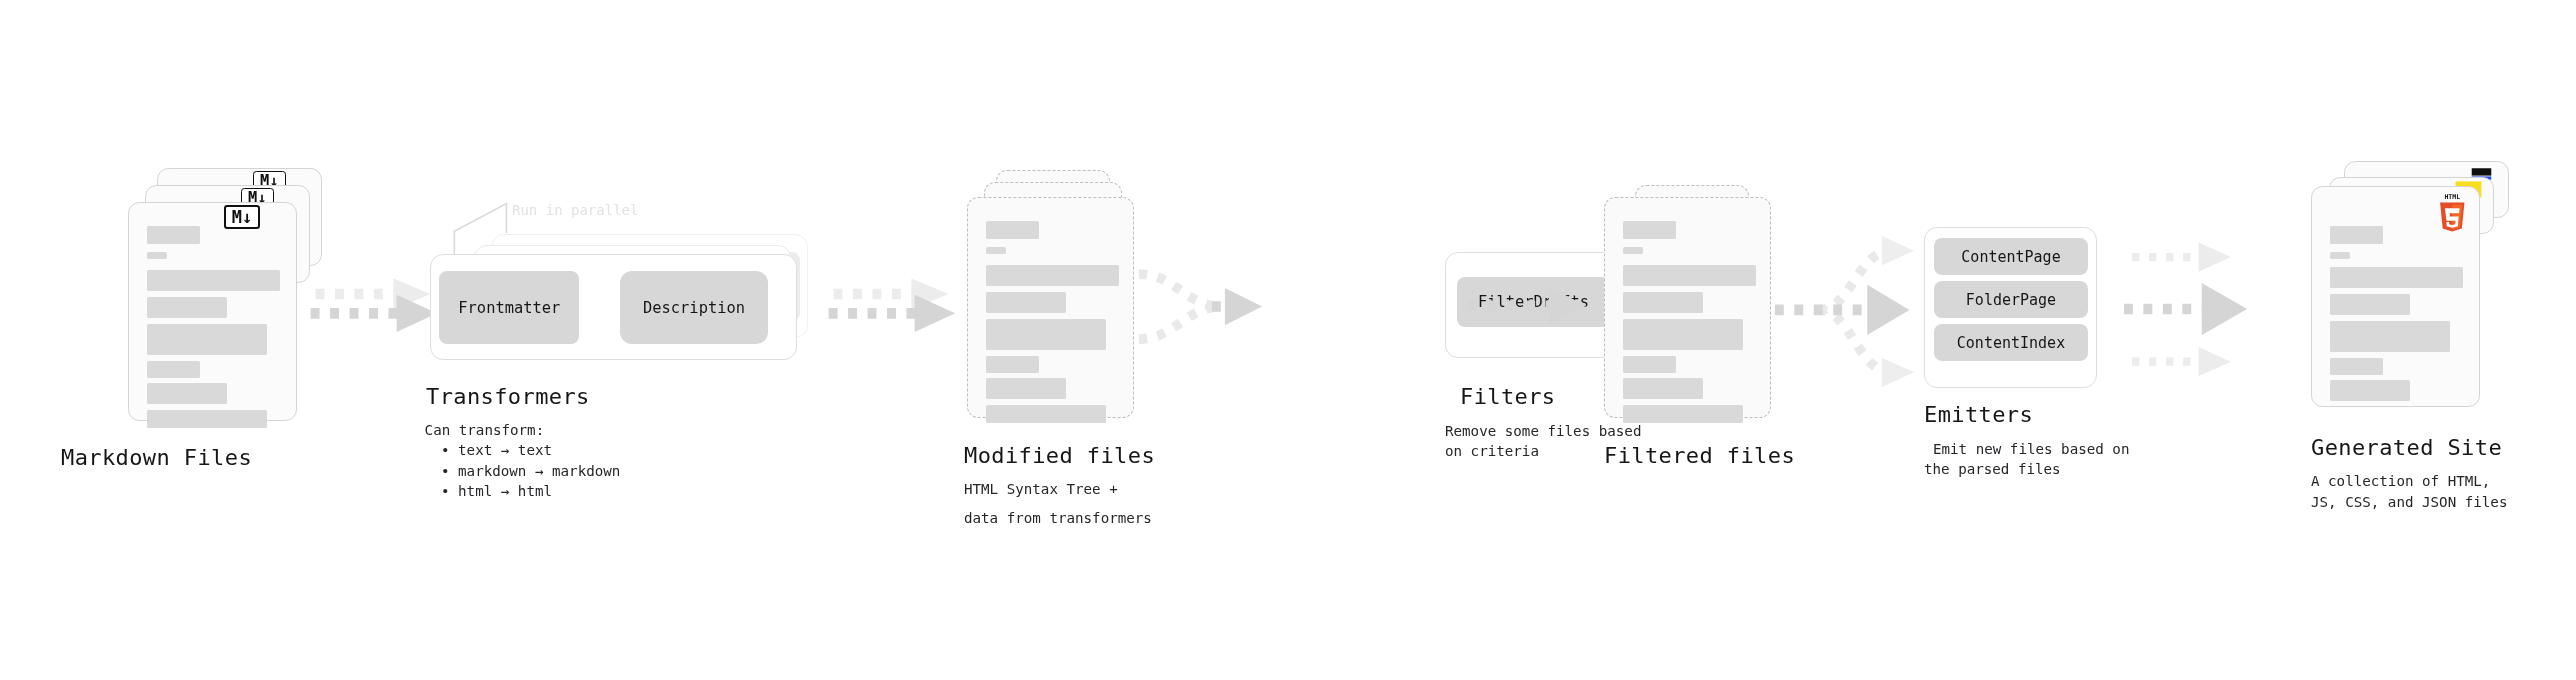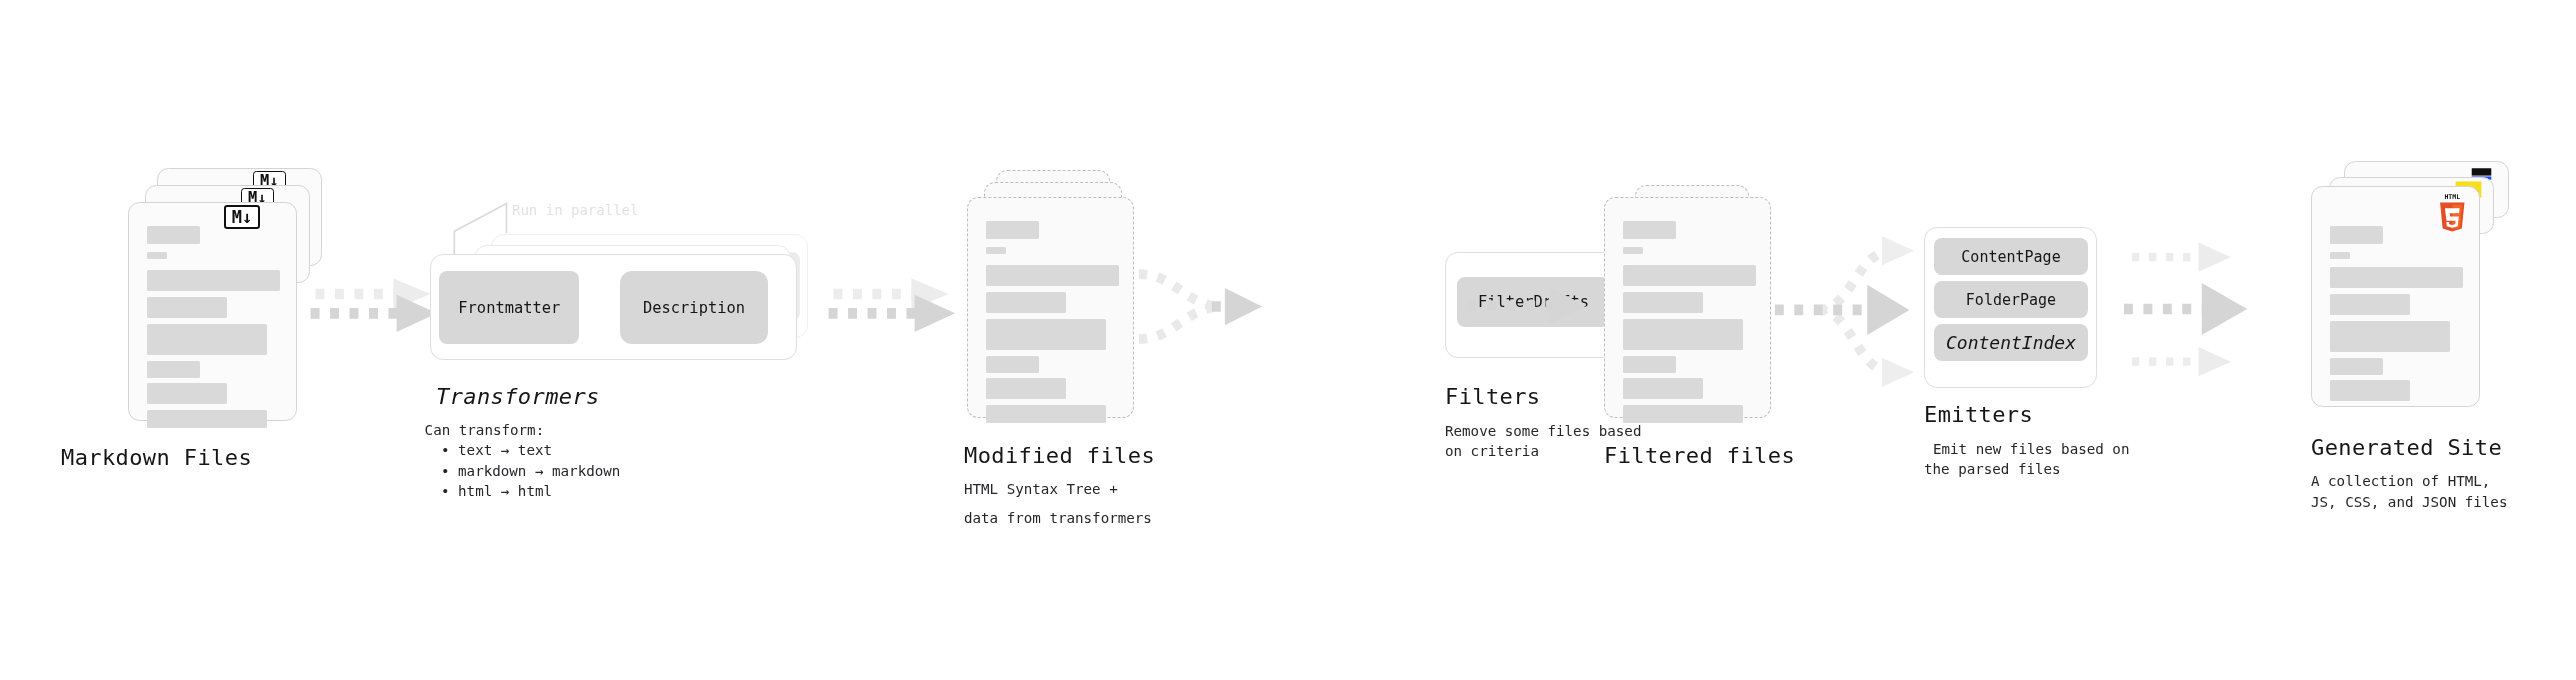--- a/index.html
+++ b/index.html
@@ -149,21 +149,21 @@
       <polygon points="48,27 62,33 48,39" fill="#e0e0e0"></polygon>
       <line x1="4" y1="53" x2="50" y2="53" stroke="#cfcfcf"></line>
       <polygon points="48,47 62,53 48,59" fill="#cfcfcf"></polygon>
     </g>
   </svg>
 
   <div class="panel" style="left:7.3px;top:254px;width:367px;height:106px;border-color:#dedede;"></div>
   <div class="pill nosel" style="left:16.3px;top:271px;width:140px;height:73px;">Frontmatter</div>
   <div class="pill nosel" style="left:197px;top:271px;width:148px;height:73px;border-radius:12px;">Description</div>
 
-  <div class="title nosel" style="left:13px;top:384px;font-style:italic;">Transformers</div>
+  <div class="title nosel" style="left:3px;top:384px;">Transformers</div>
   <div class="sub nosel" style="left:1.6px;top:420px;">Can transform:</div>
   <div class="sub-list nosel" style="left:18px;top:440px;">• text → text</div>
   <div class="sub-list nosel" style="left:18px;top:461px;">• markdown → markdown</div>
   <div class="sub-list nosel" style="left:18px;top:481px;">• html → html</div>
 </div>
 
 <svg style="left:827px;top:272px;width:146px;height:73px;" viewBox="0 0 180 90">
   <g stroke="#ececec" stroke-width="13" stroke-dasharray="11 13" fill="none">
     <line x1="8" y1="27" x2="120" y2="27"></line>
   </g>
@@ -204,21 +204,21 @@
     <line x1="96" y1="62" x2="125" y2="62"></line>
   </g>
   <polygon points="112,39 158,62 112,85" fill="#d5d5d5"></polygon>
 </svg>
 
 <div class="stage" style="left:1268px;top:0;width:325px;height:681px;">
 
   <div class="panel" style="left:177px;top:252px;width:172px;height:106px;border-color:#dedede;"></div>
   <div class="pill nosel" style="left:189px;top:277px;width:153px;height:50px;">FilterDrafts</div>
 
-  <div class="title nosel" style="left:177px;top:384px;">Filters</div>
+  <div class="title nosel" style="left:192px;top:384px;">Filters</div>
   <div class="sub nosel" style="left:177px;top:421px;">Remove some files based</div>
   <div class="sub nosel" style="left:177px;top:441px;">on criteria</div>
 </div>
 
 <svg style="left:1463px;top:283px;width:146px;height:57px;" viewBox="0 0 180 70">
   <g stroke="#d5d5d5" stroke-width="13" stroke-dasharray="11 13" fill="none">
     <line x1="6" y1="28" x2="122" y2="28"></line>
   </g>
   <polygon points="106,5 152,28 106,51" fill="#d5d5d5"></polygon>
 </svg>
@@ -252,21 +252,21 @@
     <line x1="6" y1="103" x2="134" y2="103"></line>
   </g>
   <polygon points="120,72 172,103 120,134" fill="#d5d5d5"></polygon>
 </svg>
 
 <div class="stage" style="left:1893px;top:0;width:341px;height:657px;">
 
   <div class="panel" style="left:31px;top:227px;width:173px;height:161px;border-color:#dedede;"></div>
   <div class="pill nosel" style="left:41px;top:238px;width:154px;height:37px;font-size:15px;">ContentPage</div>
   <div class="pill nosel" style="left:41px;top:281px;width:154px;height:37px;font-size:15px;">FolderPage</div>
-  <div class="pill nosel" style="left:41px;top:324px;width:154px;height:37px;font-size:18px;font-style:italic;">ContentIndex</div>
+  <div class="pill nosel" style="left:41px;top:324px;width:154px;height:37px;font-size:15px;">ContentIndex</div>
 
   <div class="title nosel" style="left:31px;top:402px;text-align:center;">Emitters</div>
   <div class="sub nosel" style="left:40px;top:439px;">Emit new files based on</div>
   <div class="sub nosel" style="left:31px;top:459px;">the parsed files</div>
 </div>
 
 <svg style="left:2111px;top:236px;width:154px;height:154px;" viewBox="0 0 190 190">
   <g stroke="#ececec" stroke-width="10" stroke-dasharray="9 12" fill="none">
     <line x1="26" y1="26" x2="116" y2="26"></line>
     <line x1="26" y1="155" x2="116" y2="155"></line>

